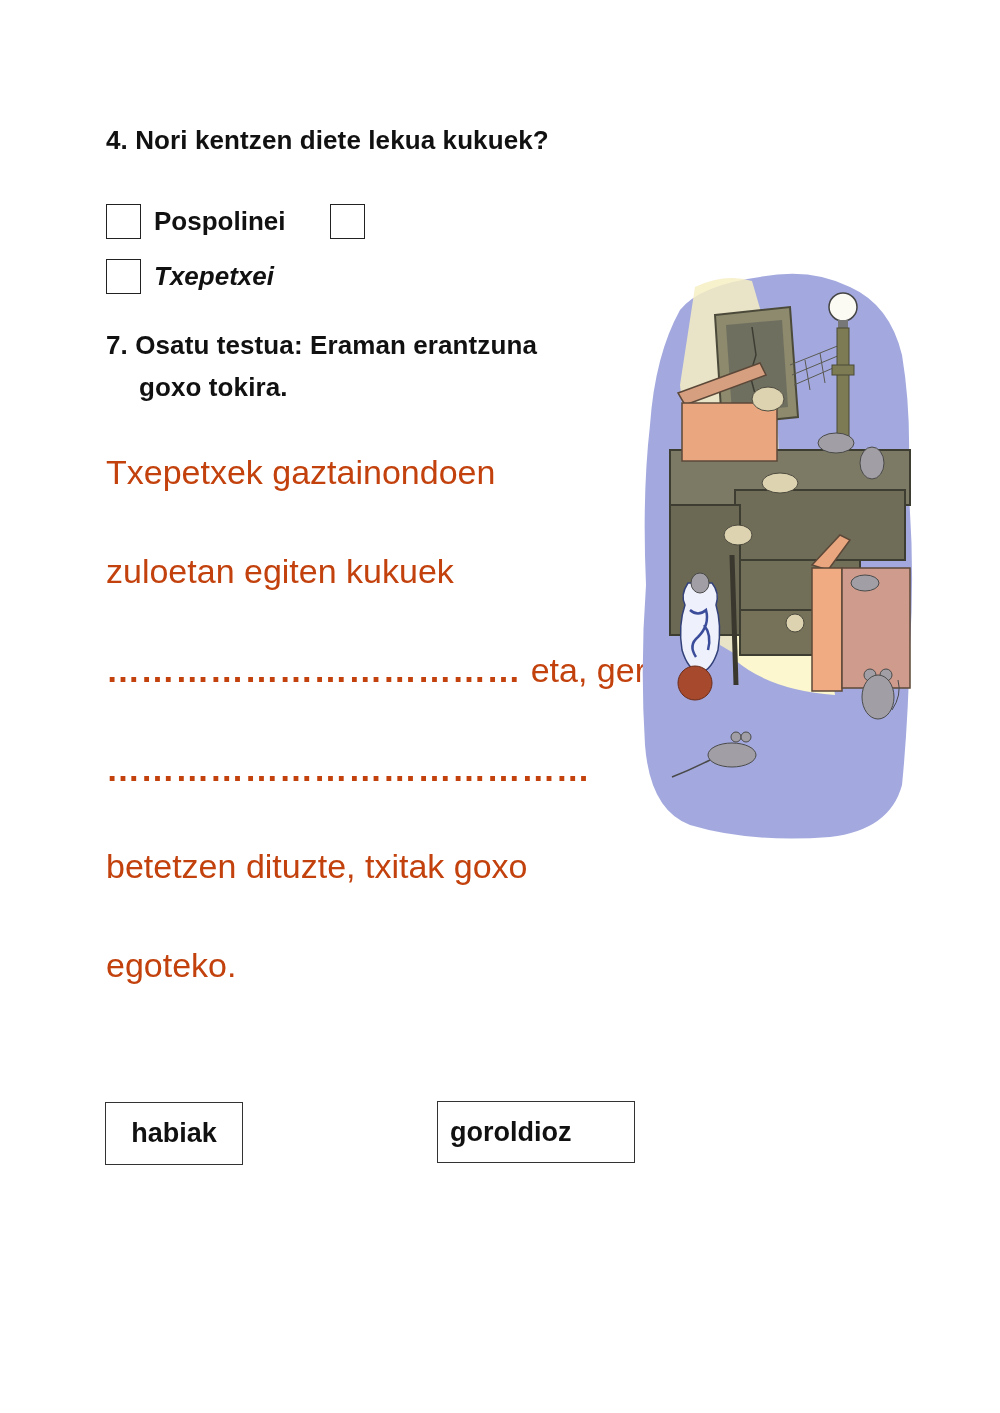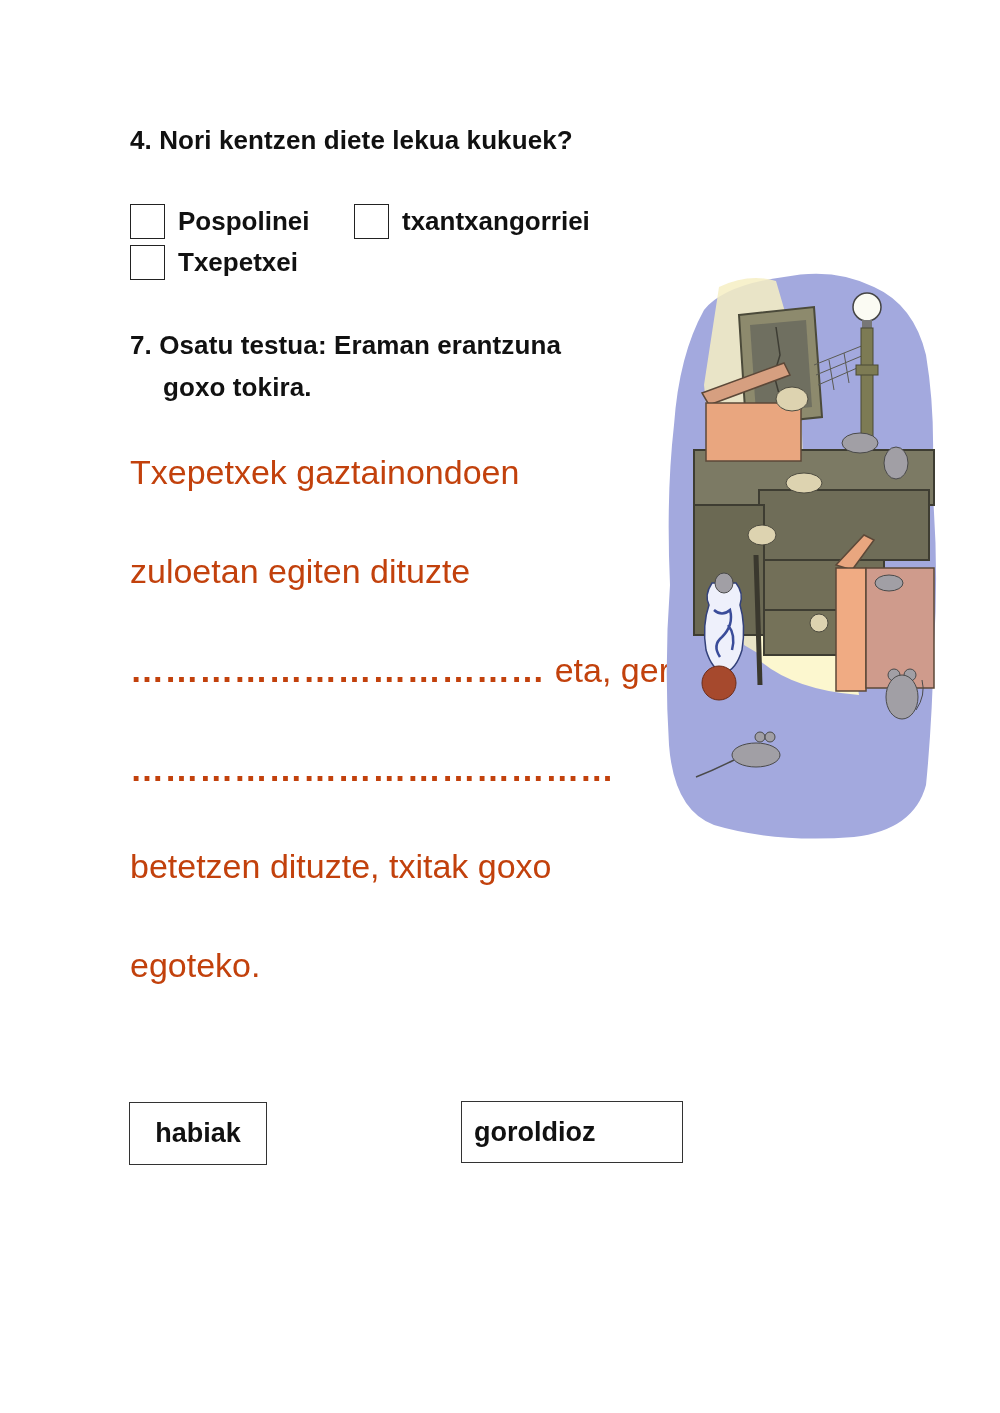--- a/index.html
+++ b/index.html
@@ -8,21 +8,21 @@
       background: #ffffff;
     }
     body {
       width: 1000px;
       height: 1413px;
       position: relative;
       overflow: hidden;
       font-family: "Liberation Sans", "DejaVu Sans", sans-serif;
       color: #111111;
     }
-    .abs { position: absolute; margin-left: 24px; }
+    .abs { position: absolute; }
     .q-title {
       font-weight: bold;
       font-size: 26px;
       letter-spacing: 0.1px;
       line-height: 32px;
       white-space: nowrap;
     }
     .option {
       display: flex;
       align-items: center;
@@ -67,49 +67,48 @@
 
 <div class="abs q-title" style="left:106px; top:124px;">4. Nori kentzen diete lekua kukuek?</div>
 
 <div class="abs option" style="left:106px; top:204px;">
   <div class="checkbox"></div>
   <span>Pospolinei</span>
 </div>
 
 <div class="abs option" style="left:330px; top:204px;">
   <div class="checkbox"></div>
-  <span>txantxangorriei</span>
 </div>
 
-<div class="abs option" style="left:106px; top:245px;">
+<div class="abs option" style="left:106px; top:259px;font-style:italic;">
   <div class="checkbox"></div>
   <span>Txepetxei</span>
 </div>
 
 <div class="abs q-title" style="left:106px; top:329px;">7. Osatu testua: Eraman erantzuna</div>
 <div class="abs q-title" style="left:139px; top:371px;">goxo tokira.</div>
 
 <div class="abs body-line" style="left:106px; top:452px;">Txepetxek gaztainondoen</div>
-<div class="abs body-line" style="left:106px; top:551px;">zuloetan egiten dituzte</div>
+<div class="abs body-line" style="left:106px; top:551px;">zuloetan egiten kukuek</div>
 
 <div class="abs body-line" style="left:106px; top:650px;">
   <span class="dots">………………………………</span><span> eta, gero,</span>
 </div>
 
 <div class="abs body-line" style="left:106px; top:749px;">
   <span class="dots">……………………………………</span>
 </div>
 
 <div class="abs body-line" style="left:106px; top:846px;">betetzen dituzte, txitak goxo</div>
 <div class="abs body-line" style="left:106px; top:945px;">egoteko.</div>
 
 <div class="abs word-card" style="left:105px; top:1102px; width:138px; height:63px; justify-content:center;">
   <span>habiak</span>
 </div>
-<div class="abs word-card" style="left:437px; top:1101px; width:222px; height:62px; padding-left:12px;">
+<div class="abs word-card" style="left:437px; top:1101px; width:198px; height:62px; padding-left:12px;">
   <span>goroldioz</span>
 </div>
 
 <div class="abs illustration" style="left:640px; top:265px; width:285px; height:575px;">
   <svg width="285" height="575" viewBox="0 0 285 575" xmlns="http://www.w3.org/2000/svg">
 
     <path d="M40 45 Q60 20 120 12 Q170 2 210 22 Q250 40 262 90 Q272 150 268 220 Q275 300 270 380 Q268 460 262 520 Q250 565 190 572 Q110 578 50 560 Q10 545 5 480 Q0 400 6 320 Q2 230 10 160 Q15 90 40 45 Z" fill="#a3a9de"></path>
 
     <path d="M55 22 Q85 8 112 16 L135 95 L145 340 L175 420 Q120 405 80 380 L60 300 L40 120 Z" fill="#f6efc3" opacity="0.85"></path>
     <path d="M95 330 L180 330 L195 430 Q130 425 95 395 Z" fill="#fcf7cf"></path>

